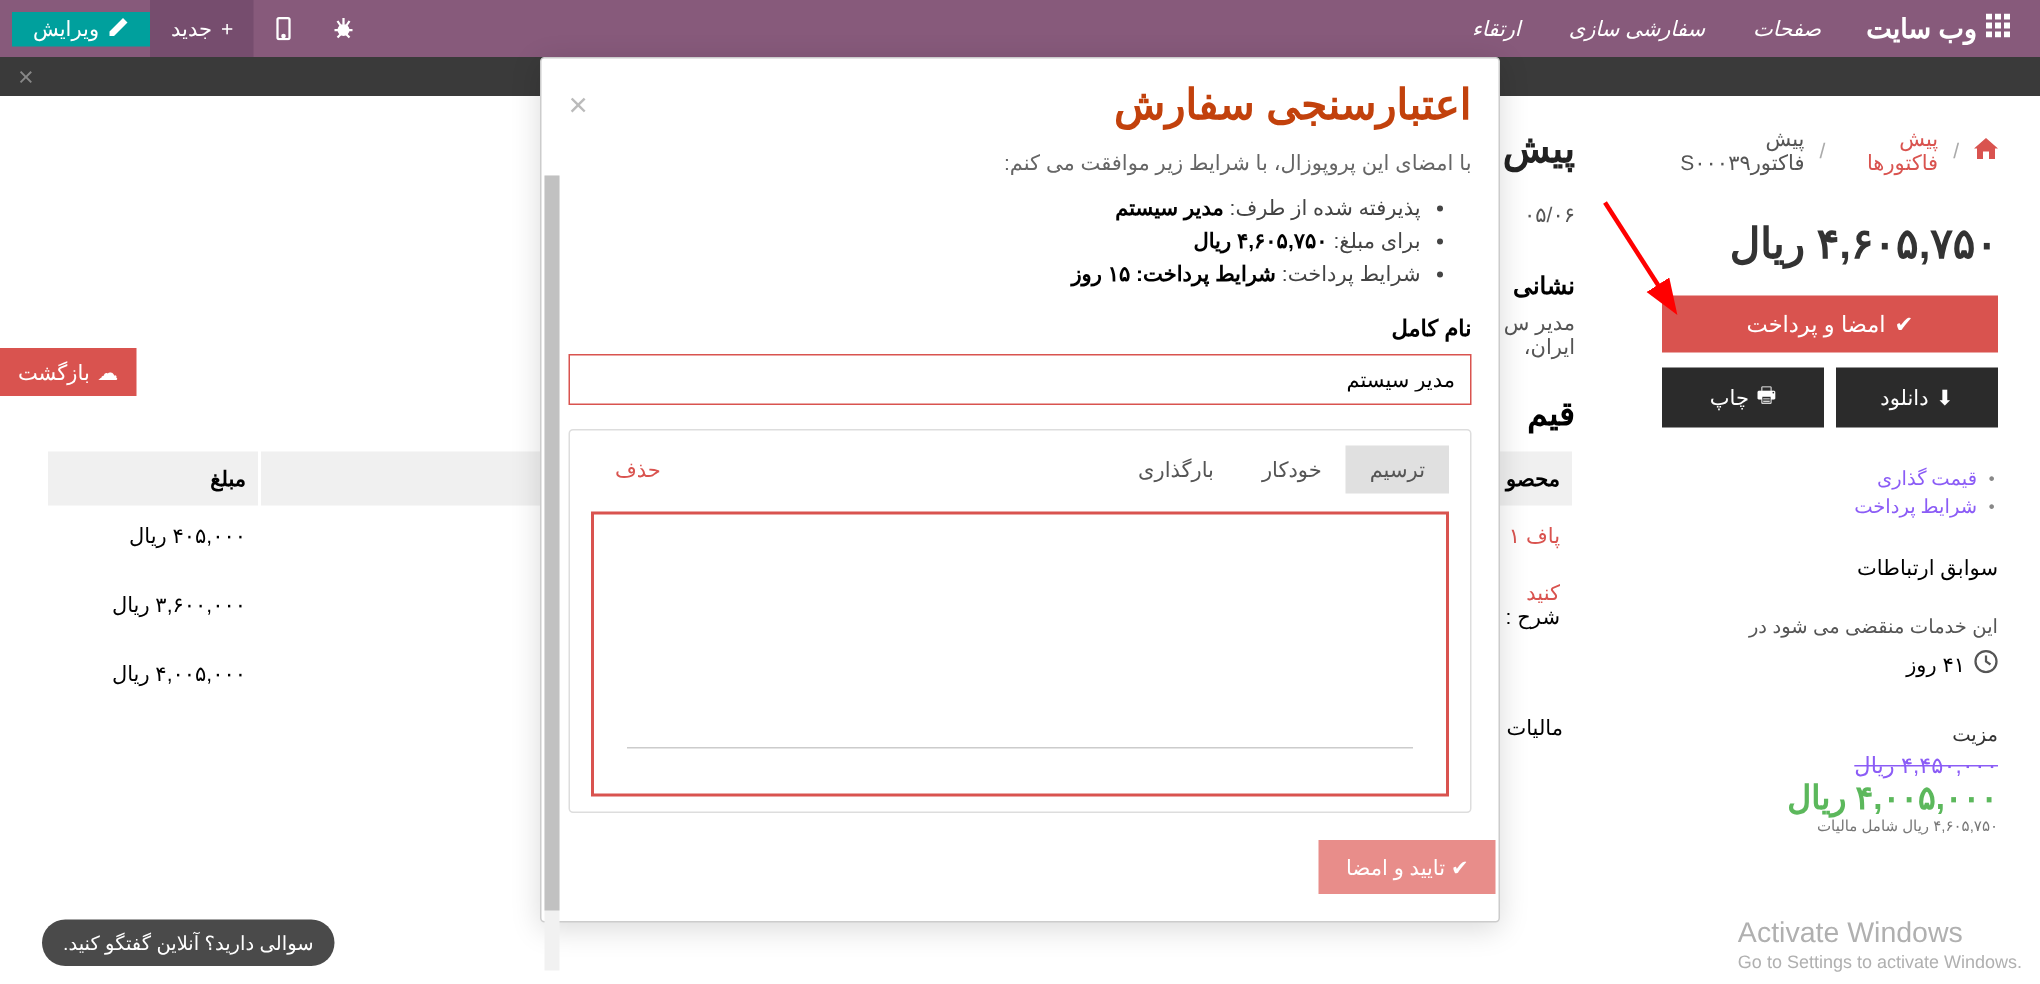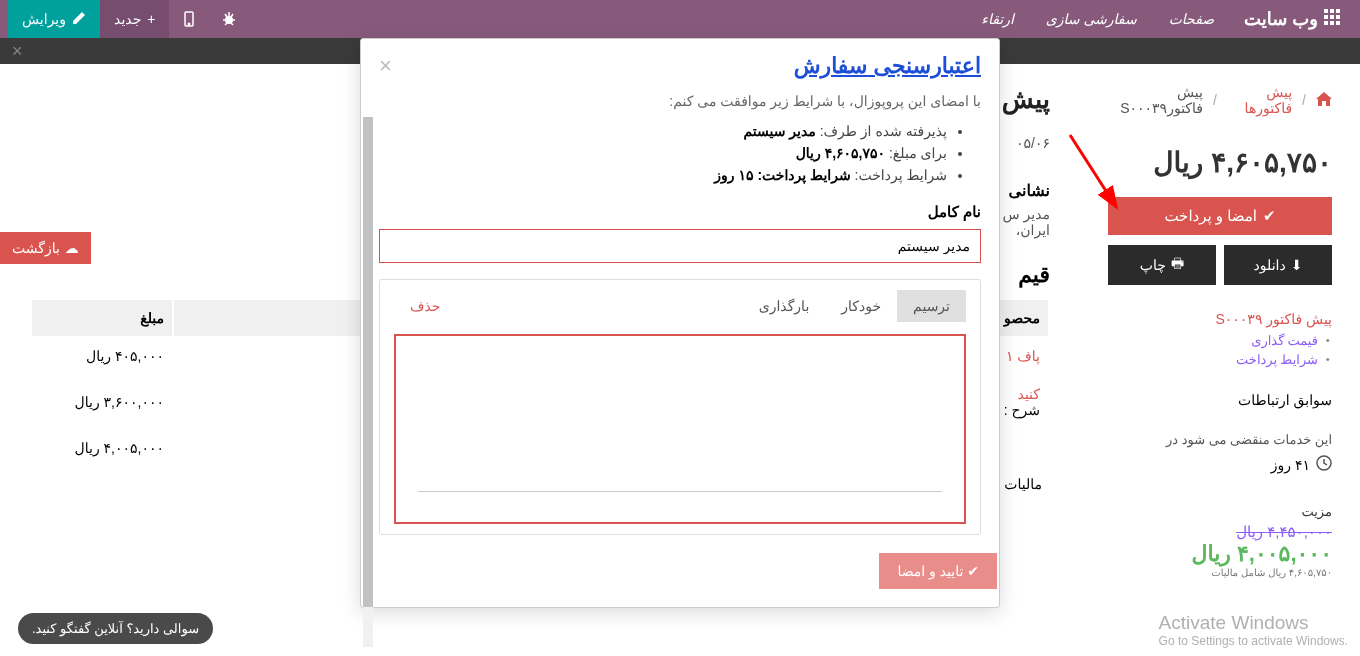--- a/index.html
+++ b/index.html
@@ -6,21 +6,21 @@
 body { font-family: Tahoma, Arial, sans-serif; font-size: 14px; background: #fff; overflow: hidden; width: 1360px; height: 656px; position: relative; }
 
 
 .topbar { background: #875a7b; height: 38px; display: flex; align-items: center; color: #fff; padding: 0 8px; direction: rtl; }
 .tb-right { display: flex; align-items: center; gap: 4px; }
 .tb-logo { display: flex; align-items: center; gap: 6px; font-size: 18px; font-weight: bold; padding: 0 12px; }
 .tb-item { padding: 0 14px; cursor: pointer; font-size: 14px; font-style: italic; }
 .tb-left { margin-right: auto; display: flex; align-items: center; gap: 0; }
 .tb-icon { width: 40px; height: 38px; display: flex; align-items: center; justify-content: center; cursor: pointer; font-size: 16px; }
 .tb-new { background: #764d6e; padding: 0 14px; height: 38px; display: flex; align-items: center; gap: 6px; cursor: pointer; }
-.tb-edit { background: #00a09d; padding: 0 14px; height: 38px; display: flex; align-items: center; gap: 6px; cursor: pointer; }
+.tb-edit { background: #00a09d; padding: 0 14px; height: 23px; display: flex; align-items: center; gap: 6px; cursor: pointer; }
 
 
 .subbar { background: #3a3a3a; height: 26px; display: flex; align-items: center; padding: 0 12px; }
 .subbar .close-x { color: #888; cursor: pointer; font-size: 18px; margin-right: auto; }
 
 
 .main { display: flex; direction: rtl; height: calc(656px - 64px); position: relative; }
 .sidebar { width: 280px; padding: 20px 28px; }
 .content { flex: 1; padding: 20px 30px; position: relative; }
 
@@ -61,21 +61,21 @@
 .tbl th, .tbl td { padding: 10px 8px; text-align: right; font-size: 14px; margin-top: 28px; }
 .tbl thead th { background: #f0f0f0; font-weight: bold; }
 .tbl .amount-col { width: 140px; }
 .link-red { color: #d9534f; }
 .tax-line { padding: 8px; font-size: 14px; }
 
 
 .arrow { position: absolute; top: 130px; right: 220px; pointer-events: none; z-index: 5; }
 .modal { position: absolute; top: 38px; left: 50%; transform: translateX(-50%); width: 640px; background: #fff; border: 1px solid #ccc; border-radius: 3px; z-index: 100; box-shadow: 0 4px 20px rgba(0,0,0,0.15); }
 .modal-header { padding: 14px 18px; display: flex; align-items: center; }
-.modal-title { font-size: 22px; font-weight: bold; color: #1d4ed8; text-decoration: underline; }
+.modal-title { font-size: 28px; font-weight: bold; color: #c2410c; }
 .modal-close { margin-right: auto; color: #bbb; cursor: pointer; font-size: 22px; background: none; border: none; }
 .modal-body { padding: 0 18px 18px; max-height: 520px; overflow-y: auto; position: relative; }
 .modal-scrolltrack { position: absolute; left: 2px; top: 78px; width: 10px; height: 530px; background: #f1f1f1; }
 .modal-scrollthumb { position: absolute; left: 2px; top: 78px; width: 10px; height: 490px; background: #c1c1c1; }
 .agree-text { color: #666; margin-bottom: 14px; font-size: 14px; }
 .agree-list { list-style: disc; padding-right: 34px; margin-bottom: 20px; }
 .agree-list li { margin-bottom: 6px; color: #444; font-size: 14px; }
 .agree-list strong { color: #000; }
 .field-label { font-weight: bold; margin-bottom: 8px; font-size: 15px; }
 .input-full { width: 100%; padding: 8px 10px; border: 1px solid #d9534f; font-family: inherit; font-size: 14px; margin-bottom: 16px; }
@@ -83,21 +83,21 @@
 .sign-tabs { display: flex; align-items: center; margin-bottom: 12px; }
 .sign-tab { padding: 8px 16px; cursor: pointer; font-size: 14px; color: #555; }
 .sign-tab.active { background: #e0e0e0; }
 .sign-delete { margin-right: auto; color: #d9534f; cursor: pointer; padding: 8px 16px; font-size: 14px; }
 .sign-canvas { border: 2px solid #d9534f; height: 190px; position: relative; }
 .sign-canvas::after { content: ""; position: absolute; bottom: 30px; left: 22px; right: 22px; height: 1px; background: #ccc; }
 .modal-footer { padding: 0 2px 18px; }
 .btn-confirm { background: #e88d8a; color: #fff; border: none; padding: 10px 18px; cursor: pointer; font-size: 14px; font-family: inherit; }
 
 
-.chat-widget { position: absolute; left: 18px; bottom: 12px; background: #4a4a4a; color: #fff; padding: 8px 14px; border-radius: 16px; font-size: 13px; cursor: pointer; }
+.chat-widget { position: absolute; left: 28px; bottom: 12px; background: #4a4a4a; color: #fff; padding: 8px 14px; border-radius: 16px; font-size: 13px; cursor: pointer; }
 
 
 .wm { position: absolute; right: 12px; bottom: 8px; text-align: left; direction: ltr; color: #b0b0b0; pointer-events: none; }
 .wm-title { font-size: 19px; }
 .wm-sub { font-size: 12px; }
 </style>
 </head>
 <body>
 
 <div class="topbar">
@@ -180,21 +180,20 @@
         <span>⬇</span>
         <span>دانلود</span>
       </button>
       <button class="btn-sec">
         <span>🖶</span>
         <span>چاپ</span>
       </button>
     </div>
 
     <div class="side-links">
-      <div class="sl-title">پیش فاکتور S۰۰۰۳۹</div>
       <div class="sl-item">قیمت گذاری</div>
       <div class="sl-item">شرایط پرداخت</div>
     </div>
 
     <div class="sl-title" style="margin-bottom:24px">سوابق ارتباطات</div>
 
     <div class="side-msg">این خدمات منقضی می شود در</div>
     <div class="side-days">
       <span>
         <svg width="16" height="16" viewBox="0 0 16 16" fill="none" stroke="#555" stroke-width="1.5">

